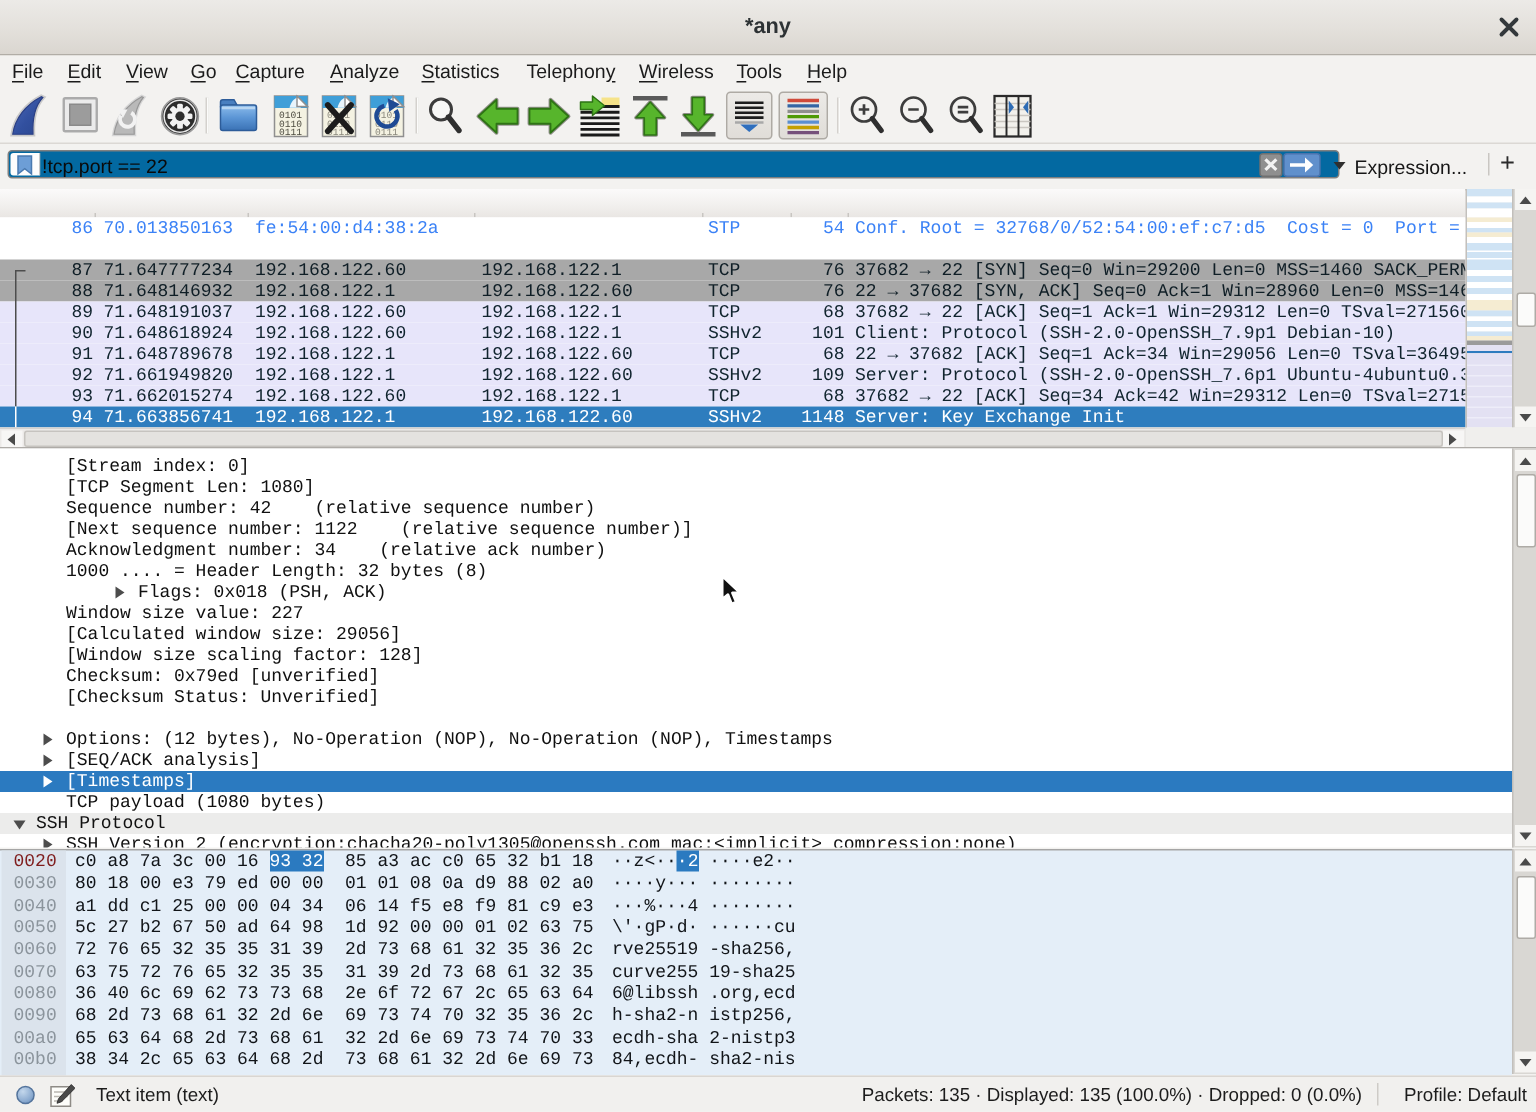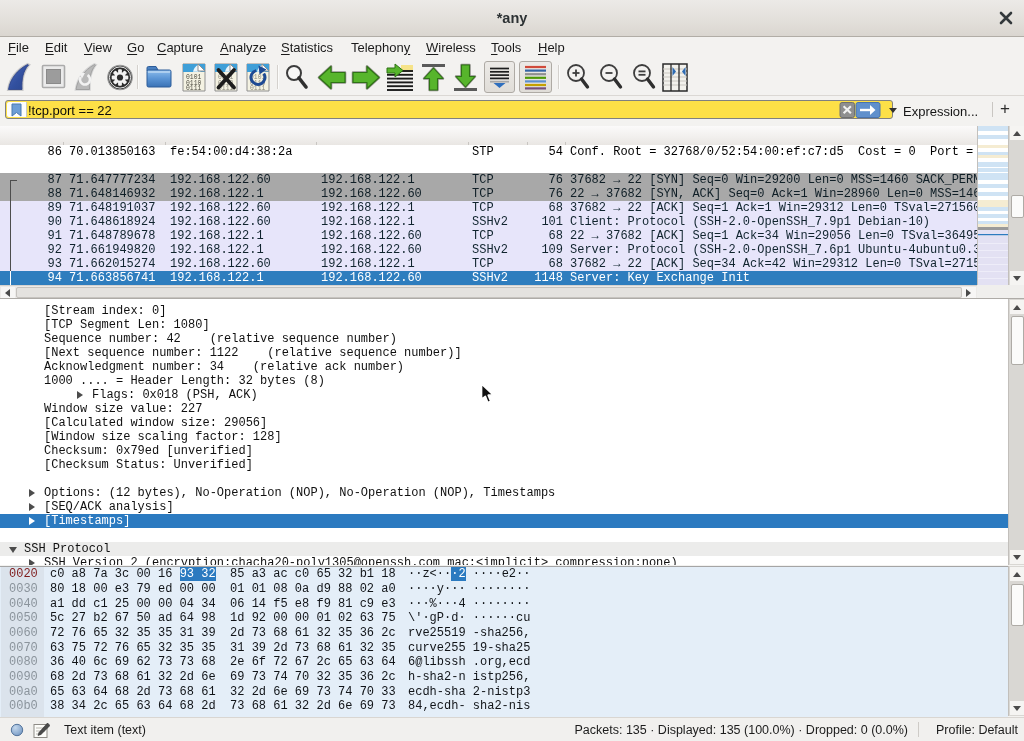--- a/index.html
+++ b/index.html
@@ -14,21 +14,21 @@
 #menubar{left:0;top:37px;width:1024px;height:23px;background:#f3f2f0}
 .mi{position:absolute;top:2.5px;font-size:13px;color:#1b1b1b}
 .mi u{text-decoration:underline;text-underline-offset:2px}
 
 #toolbar{left:0;top:60px;width:1024px;height:35px;background:#f3f2f0;border-bottom:1px solid #dbd8d4}
 .tsep{position:absolute;top:5px;width:1px;height:24px;background:#d4d1cd;border-right:1px solid #fbfbfa}
 .tbtn{position:absolute;top:1px;height:30px;border:1px solid #aeaaa4;border-radius:3px;
   background:linear-gradient(180deg,#eceae7,#e0ddd8)}
 
 #filterbar{left:0;top:96px;width:1024px;height:30px;background:#f3f2f0;border-bottom:1px solid #a3a19d}
-#finput{left:5px;top:4px;width:886px;height:17px;background:#fde047;border:1px solid #808080;border-radius:3px}
+#finput{left:5px;top:4px;width:886px;height:17px;background:#0369a1;border:1px solid #808080;border-radius:3px}
 #fbook{left:1px;top:1px;width:19px;height:15px;background:#fdfdfd;border-right:1px solid #c8c8c8;border-radius:2px 0 0 2px}
 #ftext{left:22px;top:1.5px;font-size:13px;color:#0a0a0a}
 #fexpr{left:903px;top:8px;font-size:13px;color:#161616}
 #fsep2{left:992px;top:6px;width:1px;height:15px;background:#c9c6c2}
 #fplus{left:1000px;top:3px;font-size:17px;color:#2b2b2b}
 
 #plheader{left:0;top:126px;width:977px;height:19px;
   background:linear-gradient(180deg,#fbfafa 0%,#f1efed 60%,#e9e6e3 100%);
   border-bottom:1px solid #c1beba}
 .hc{position:absolute;top:16px;height:18px;border-right:1px solid #c8c5c1;overflow:hidden}
@@ -308,21 +308,21 @@
     </div>
  <div class="hc" style="left:566px;width:411px;border-right:none">
       <span>Info</span>
     </div>
 </div>
 <div class="abs" id="plrows" style="left:0;top:145px;width:977px;height:140px;background:#ffffff">
  <div class="prow" style="top:0;background:#ffffff;color:#1a1a1a">
   <div class="cNo">85</div><div class="cT">68.001734936</div><div class="cS">fe:54:00:d4:38:2a</div>
   <div class="cP">STP</div><div class="cL">54</div><div class="cI">Conf. Root = 32768/0/52:54:00:ef:c7:d5  Cost = 0  Port = 0x8001</div>
  </div>
- <div class="prow" style="top:0;background:#ffffff;color:#000000">
+ <div class="prow" style="top:0;background:#ffffff;color:#3b82f6">
   <div class="cNo">86</div><div class="cT">70.013850163</div><div class="cS">fe:54:00:d4:38:2a</div>
   <div class="cP">STP</div><div class="cL">54</div><div class="cI">Conf. Root = 32768/0/52:54:00:ef:c7:d5  Cost = 0  Port = 0x8001</div>
  </div>
  <div class="prow" style="top:28px;background:#a8a8a8;color:#0f1e26">
   <div class="cNo">87</div><div class="cT">71.647777234</div><div class="cS">192.168.122.60</div><div class="cD">192.168.122.1</div>
   <div class="cP">TCP</div><div class="cL">76</div><div class="cI">37682 → 22 [SYN] Seq=0 Win=29200 Len=0 MSS=1460 SACK_PERM=1</div>
  </div>
  <div class="prow" style="top:42px;background:#a8a8a8;color:#0f1e26">
   <div class="cNo">88</div><div class="cT">71.648146932</div><div class="cS">192.168.122.1</div><div class="cD">192.168.122.60</div>
   <div class="cP">TCP</div><div class="cL">76</div><div class="cI">22 → 37682 [SYN, ACK] Seq=0 Ack=1 Win=28960 Len=0 MSS=1460</div>
@@ -437,20 +437,21 @@
  <div class="dl" style="top:75px;"><span style="position:absolute;left:44px">1000 .... = Header Length: 32 bytes (8)</span></div>
  <div class="dl" style="top:89px;margin-left:48px;"><span class="tri" style="left:29px;top:3.2px;position:absolute"></span><span style="position:absolute;left:44px">Flags: 0x018 (PSH, ACK)</span></div>
  <div class="dl" style="top:103px;"><span style="position:absolute;left:44px">Window size value: 227</span></div>
  <div class="dl" style="top:117px;"><span style="position:absolute;left:44px">[Calculated window size: 29056]</span></div>
  <div class="dl" style="top:131px;text-decoration:underline;"><span style="position:absolute;left:44px">[Window size scaling factor: 128]</span></div>
  <div class="dl" style="top:145px;"><span style="position:absolute;left:44px">Checksum: 0x79ed [unverified]</span></div>
  <div class="dl" style="top:159px;"><span style="position:absolute;left:44px">[Checksum Status: Unverified]</span></div>
  <div class="dl" style="top:187px;"><span class="tri" style="left:29px;top:3.2px;position:absolute"></span><span style="position:absolute;left:44px">Options: (12 bytes), No-Operation (NOP), No-Operation (NOP), Timestamps</span></div>
  <div class="dl" style="top:201px;"><span class="tri" style="left:29px;top:3.2px;position:absolute"></span><span style="position:absolute;left:44px">[SEQ/ACK analysis]</span></div>
  <div class="dl" style="top:215px;background:#2b7ac0;color:#ffffff"><span class="tri" style="left:29px;top:3.2px;position:absolute;border-left-color:#ffffff"></span><span style="position:absolute;left:44px">[Timestamps]</span></div>
+ <div class="dl" style="top:229px;"><span style="position:absolute;left:44px">TCP payload (1080 bytes)</span></div>
  <div class="dl" style="top:243px;background:#ececeb"><span class="trid" style="left:9px;top:4.5px;position:absolute"></span><span style="position:absolute;left:24px">SSH Protocol</span></div>
  <div class="dl" style="top:257px;"><span class="tri" style="left:29px;top:3.2px;position:absolute"></span><span style="position:absolute;left:44px">SSH Version 2 (encryption:chacha20-poly1305@openssh.com mac:&lt;implicit&gt; compression:none)</span></div>
 </div>
 <div class="abs" id="hexpane">
  <div class="abs" style="left:1px;top:0;width:43px;height:150px;background:#dbe3ec"></div>
  <div class="hx" style="top:0.3px"><span class="off" style="color:#7f1d1d">0020</span><span class="hb">c0 a8 7a 3c 00 16 <span class="hl">93 32</span>  85 a3 ac c0 65 32 b1 18</span><span class="ha">··z&lt;··<span class="hl">·2</span> ····e2··</span></div>
  <div class="hx" style="top:15.0px"><span class="off">0030</span><span class="hb">80 18 00 e3 79 ed 00 00  01 01 08 0a d9 88 02 a0</span><span class="ha">····y··· ········</span></div>
  <div class="hx" style="top:29.6px"><span class="off">0040</span><span class="hb">a1 dd c1 25 00 00 04 34  06 14 f5 e8 f9 81 c9 e3</span><span class="ha">···%···4 ········</span></div>
  <div class="hx" style="top:44.2px"><span class="off">0050</span><span class="hb">5c 27 b2 67 50 ad 64 98  1d 92 00 00 01 02 63 75</span><span class="ha">\'·gP·d· ······cu</span></div>
  <div class="hx" style="top:58.9px"><span class="off">0060</span><span class="hb">72 76 65 32 35 35 31 39  2d 73 68 61 32 35 36 2c</span><span class="ha">rve25519 -sha256,</span></div>

